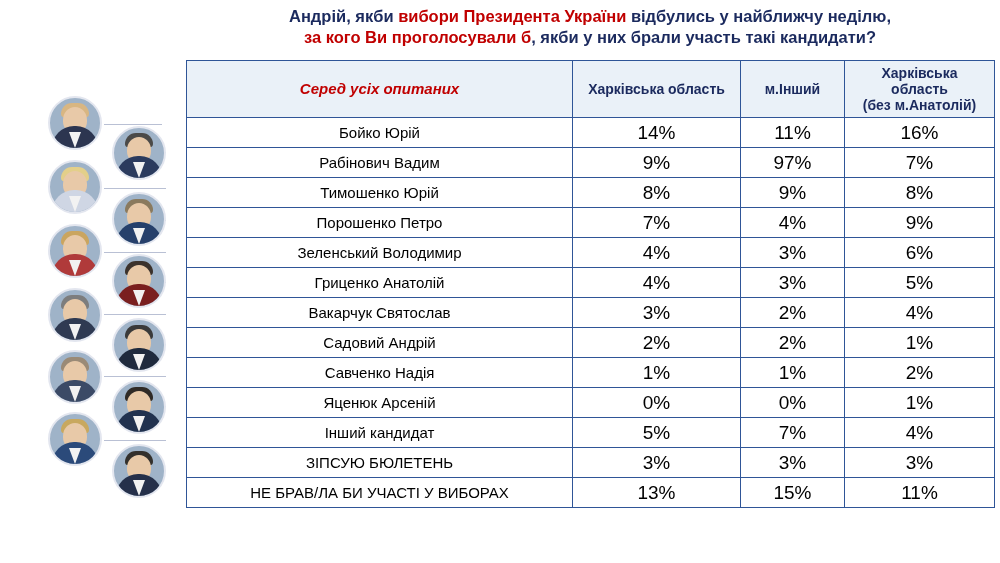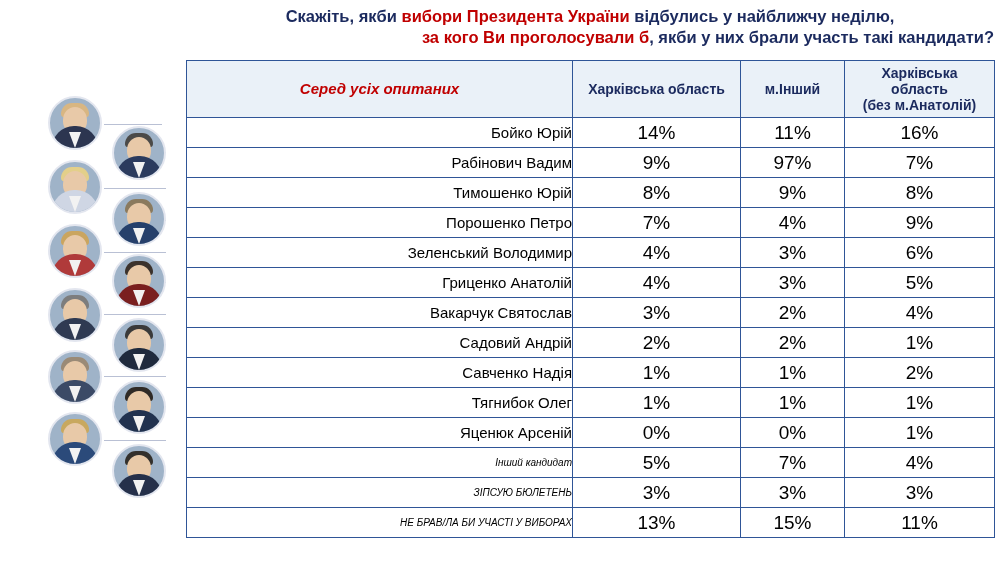--- a/index.html
+++ b/index.html
@@ -26,21 +26,20 @@
     font-weight: bold;
     color: #1b2a5e;
     line-height: 1.30;
   }
   #title-block .hl {
     color: #c00000;
     margin-top: 28px;
   }
   #title-line-2 {
     display: block;
-    text-align: right;
   }
 
   
   #avatar-stack {
     position: absolute;
     left: 40px;
     top: 92px;
     width: 150px;
     height: 470px;
   }
@@ -132,35 +131,35 @@
   .col-name   { width: 386px; }
   .col-v1     { width: 168px; }
   .col-v2     { width: 104px; }
   .col-v3     { width: 150px; }
 
   #poll-table tbody td {
     height: 29px;
   }
   td.name-cell {
     padding-left: 9px;
-    text-align: right;
+    text-align: center;
     font-size: 15px;
     white-space: nowrap;
   }
   td.val-cell {
     text-align: center;
     font-size: 19px;
   }
-  tr.caps td.name-cell { font-size: 10px; font-style: italic; }
+  tr.caps td.name-cell { font-size: 15px; }
 </style>
 </head>
 <body>
 
 <div id="title-block">
-  <span><span>Скажіть, якби </span><span class="hl">вибори Президента України</span><span> відбулись у найближчу неділю,</span></span>
+  <span><span>Андрій, якби </span><span class="hl">вибори Президента України</span><span> відбулись у найближчу неділю,</span></span>
   <span id="title-line-2"><span class="hl">за кого Ви проголосували б</span><span>, якби у них брали участь такі кандидати?</span></span>
 </div>
 
 <div id="avatar-stack">
   <div class="connector" style="left:64px; top:32px; width:58px;"></div>
   <div class="connector" style="left:86px; top:60px; width:40px;"></div>
   <div class="connector" style="left:64px; top:96px; width:62px;"></div>
   <div class="connector" style="left:86px; top:128px; width:40px;"></div>
   <div class="connector" style="left:64px; top:160px; width:62px;"></div>
   <div class="connector" style="left:86px; top:190px; width:40px;"></div>
@@ -312,26 +311,20 @@
       <td class="val-cell">2%</td>
       <td class="val-cell">1%</td>
     </tr>
     <tr>
       <td class="name-cell">Савченко Надія</td>
       <td class="val-cell">1%</td>
       <td class="val-cell">1%</td>
       <td class="val-cell">2%</td>
     </tr>
     <tr>
-      <td class="name-cell">Тягнибок Олег</td>
-      <td class="val-cell">1%</td>
-      <td class="val-cell">1%</td>
-      <td class="val-cell">1%</td>
-    </tr>
-    <tr>
       <td class="name-cell">Яценюк Арсеній</td>
       <td class="val-cell">0%</td>
       <td class="val-cell">0%</td>
       <td class="val-cell">1%</td>
     </tr>
     <tr class="caps">
       <td class="name-cell">Інший кандидат</td>
       <td class="val-cell">5%</td>
       <td class="val-cell">7%</td>
       <td class="val-cell">4%</td>

